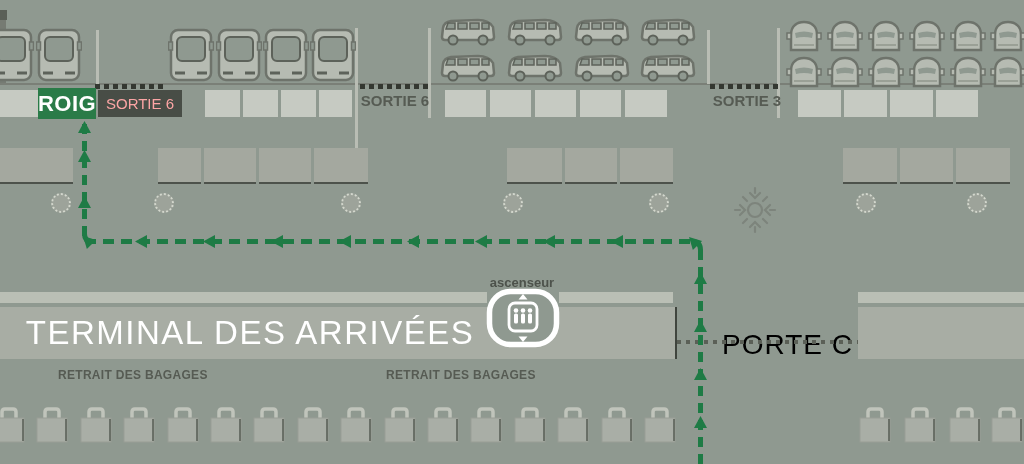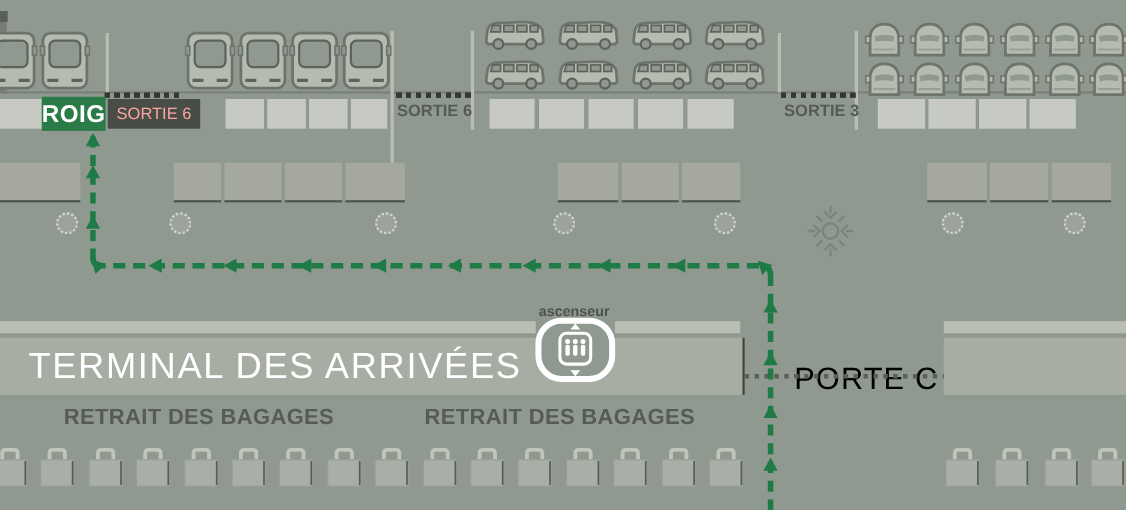--- a/index.html
+++ b/index.html
@@ -28,21 +28,21 @@
   .structure{position:absolute;top:148px;height:34px;background:#a4a89f;border-bottom:2px solid #4d524b;}
   .pillar{position:absolute;top:193px;width:20px;height:20px;border-radius:50%;
           background:#9da39a;border:2px dotted #d3d7cd;box-sizing:border-box;}
   
   .strip{position:absolute;top:292px;height:11px;background:#babfb5;}
   .band{position:absolute;top:307px;height:52px;background:#a8ada4;}
   .band-edge{border-right:2px solid #40453e;}
   .lbl-terminal{position:absolute;left:40px;top:307px;width:420px;height:52px;color:#fff;
                 font-weight:normal;font-size:33px;letter-spacing:1.5px;white-space:nowrap;
                 display:flex;align-items:center;justify-content:center;z-index:4;}
-  .lbl-baggage{top:368px;font-size:20px;letter-spacing:.3px;white-space:nowrap;}
+  .lbl-baggage{top:368px;font-size:12px;letter-spacing:.3px;white-space:nowrap;}
   .lbl-gate{left:722px;top:309px;font-size:28px;font-weight:normal;letter-spacing:1px;color:#000000;white-space:nowrap;margin-top:20px;}
   .lbl-elevator{left:468px;top:275px;width:108px;font-size:13px;text-align:center;color:#4d524b;z-index:6;}
   .vh{position:absolute;}
   .route{position:absolute;left:0;top:0;z-index:5;pointer-events:none;}
   .elevator{position:absolute;left:486px;top:288px;z-index:6;}
   .meeting-icon{position:absolute;left:733px;top:186px;z-index:2;}
 </style>
 </head>
 <body>
 

